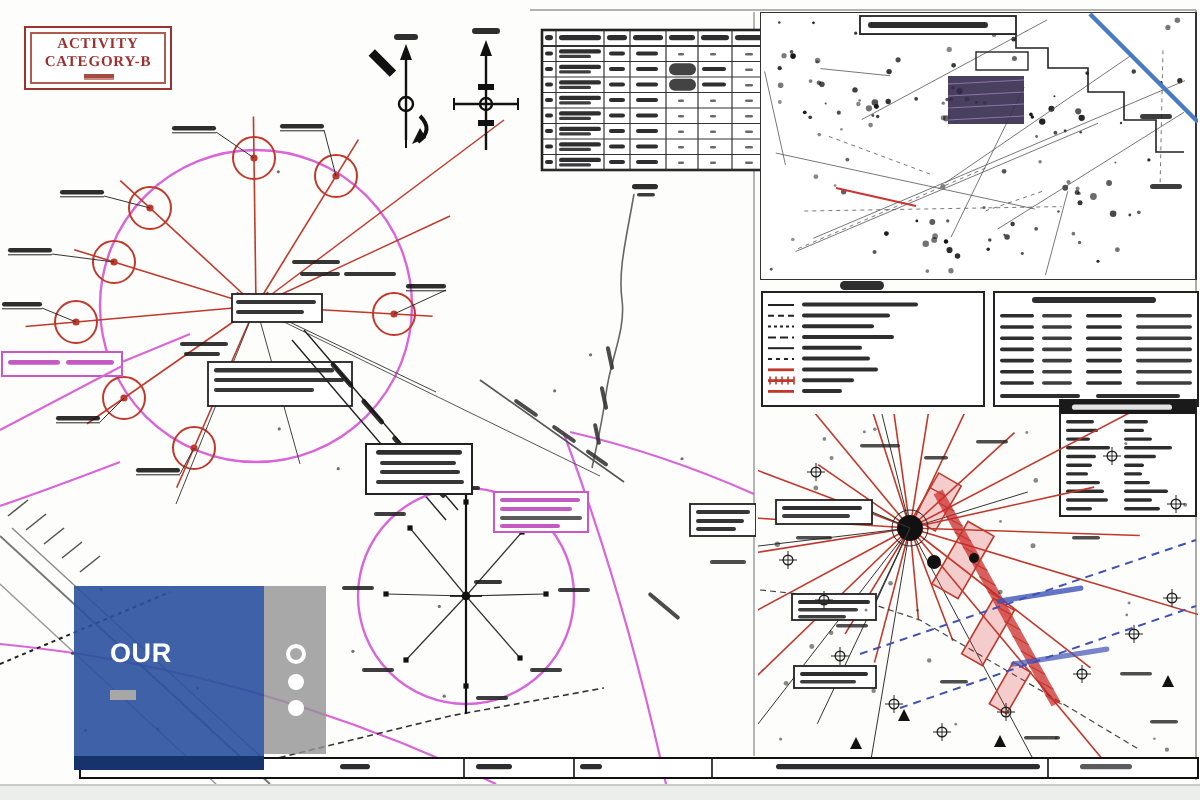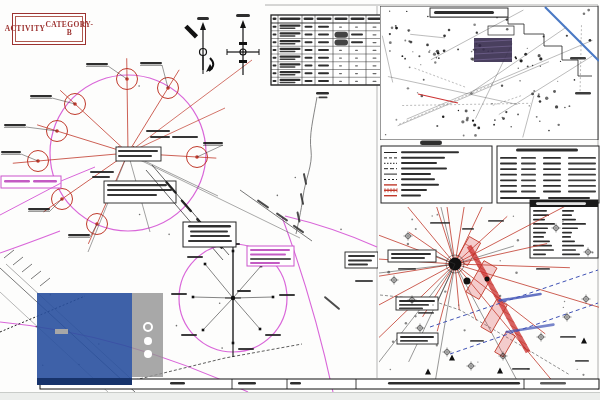--- a/index.html
+++ b/index.html
@@ -4,21 +4,21 @@
 <style>
   html,body{margin:0;padding:0}
   body{width:600px;height:400px;position:relative;overflow:hidden;
        background:#eef0ef;font-family:"Liberation Sans",sans-serif}
   #sheet{position:absolute;left:0;top:0;width:600px;height:392px;background:#fdfdfc}
   svg{position:absolute;left:0;top:0}
   
   .activity-box{position:absolute;left:12px;top:13px;width:74px;height:32px;
     border:1.6px solid #9c3230;background:#fff;box-sizing:border-box;z-index:3}
   .activity-inner{position:absolute;left:2px;top:2px;right:2px;bottom:2px;
-    border:0.8px solid #b05a50;display:flex;flex-direction:row;align-items:center;
+    border:0.8px solid #b05a50;display:flex;flex-direction:column;align-items:center;
     justify-content:center;text-align:center}
   .activity-inner .t{font-family:"Liberation Serif",serif;font-weight:bold;
     font-size:7.5px;line-height:8.5px;color:#9c3230;letter-spacing:.4px}
   .activity-sub{width:15px;height:2px;background:#a84a44;margin-top:2px;
     border-bottom:1px solid #c98a84}
   
   .banner-blue{position:absolute;left:37px;top:293px;width:95px;height:92px;
     background:rgba(41,80,158,.9);z-index:5}
   .banner-navy{position:absolute;left:0;bottom:0;width:100%;height:7px;background:#17336b}
   .banner-text{position:absolute;left:18px;top:26px;color:#fff;font-size:13.5px;
@@ -730,20 +730,21 @@
 <div class="activity-box">
   <div class="activity-inner">
     <div class="t">ACTIVITY</div>
     <div class="t">CATEGORY-B</div>
     <div class="activity-sub"></div>
   </div>
 </div>
 
 <div class="banner-blue">
   <div class="banner-text">
+    <div>OUR</div>
     <div class="banner-dash"></div>
   </div>
   <div class="banner-navy"></div>
 </div>
 
 <div class="banner-gray">
   <span class="dot ring"></span>
   <span class="dot"></span>
   <span class="dot"></span>
 </div>

